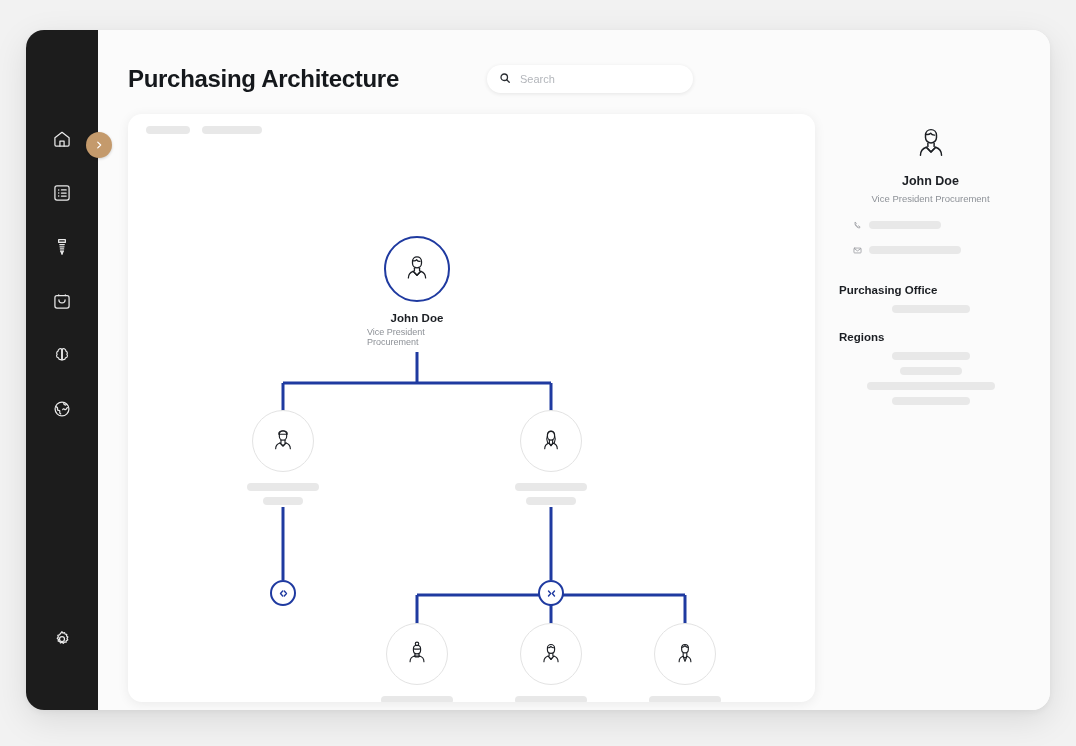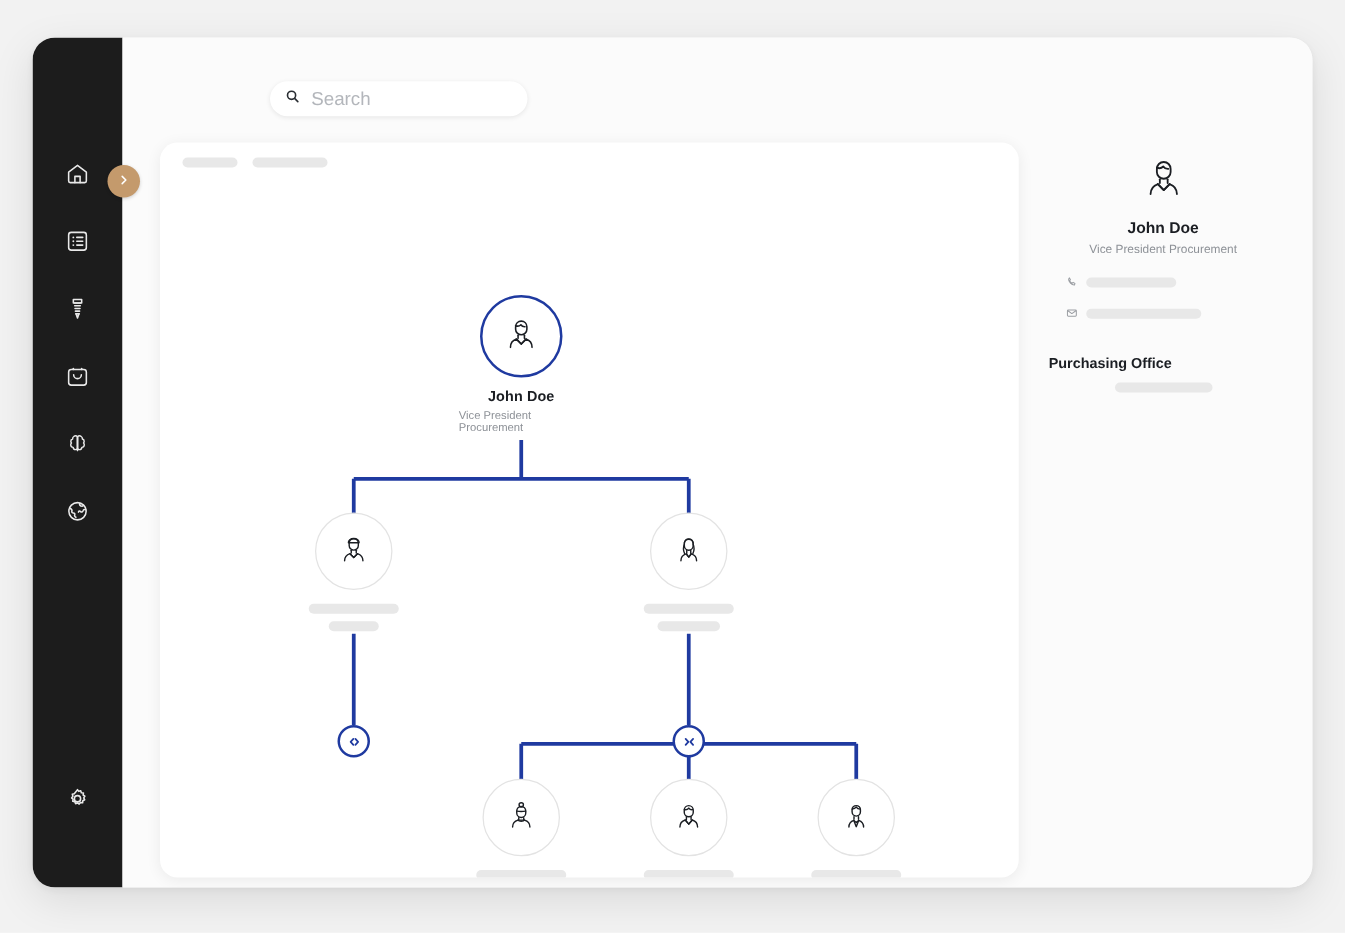--- a/index.html
+++ b/index.html
@@ -118,21 +118,21 @@
     display: flex;
     align-items: center;
     padding: 0 12px;
     gap: 9px;
   }
   .search-input {
     border: none;
     outline: none;
     background: transparent;
     font-family: "Liberation Sans", sans-serif;
-    font-size: 15px;
+    font-size: 11px;
     color: #3b3f45;
     width: 100%;
   }
   .search-input::placeholder { color: #b3b6bb; }
 
   .body-row {
     display: flex;
     gap: 24px;
     height: 592px;
   }
@@ -349,20 +349,21 @@
             </svg>
           </span>
         </div>
       </div>
 
     </nav>
 
     <main class="content">
 
       <div class="topbar">
+        <h1 class="page-title">Purchasing Architecture</h1>
         <div class="search-wrap">
           <span>
             <svg width="12" height="12" viewBox="0 0 24 24" fill="none" stroke="#2a2e33" stroke-width="2.6" stroke-linecap="round">
               <circle cx="10.5" cy="10.5" r="6.5"></circle>
               <line x1="15.4" y1="15.4" x2="20.5" y2="20.5"></line>
             </svg>
           </span>
           <input class="search-input" type="text" placeholder="Search" style="">
         </div>
       </div>
@@ -571,20 +572,29 @@
           </div>
 
           <div class="section">
             <div class="section-title">Purchasing Office</div>
             <div class="bars">
               <div class="sk" style="width:78px"></div>
             </div>
           </div>
 
 
+          <div class="section">
+            <div class="section-title">Regions</div>
+            <div class="bars">
+              <div class="sk" style="width:78px"></div>
+              <div class="sk" style="width:62px"></div>
+              <div class="sk" style="width:128px"></div>
+              <div class="sk" style="width:78px"></div>
+            </div>
+          </div>
 
 
 
         </aside>
 
       </div>
     </main>
 
   </div>
 </div>

